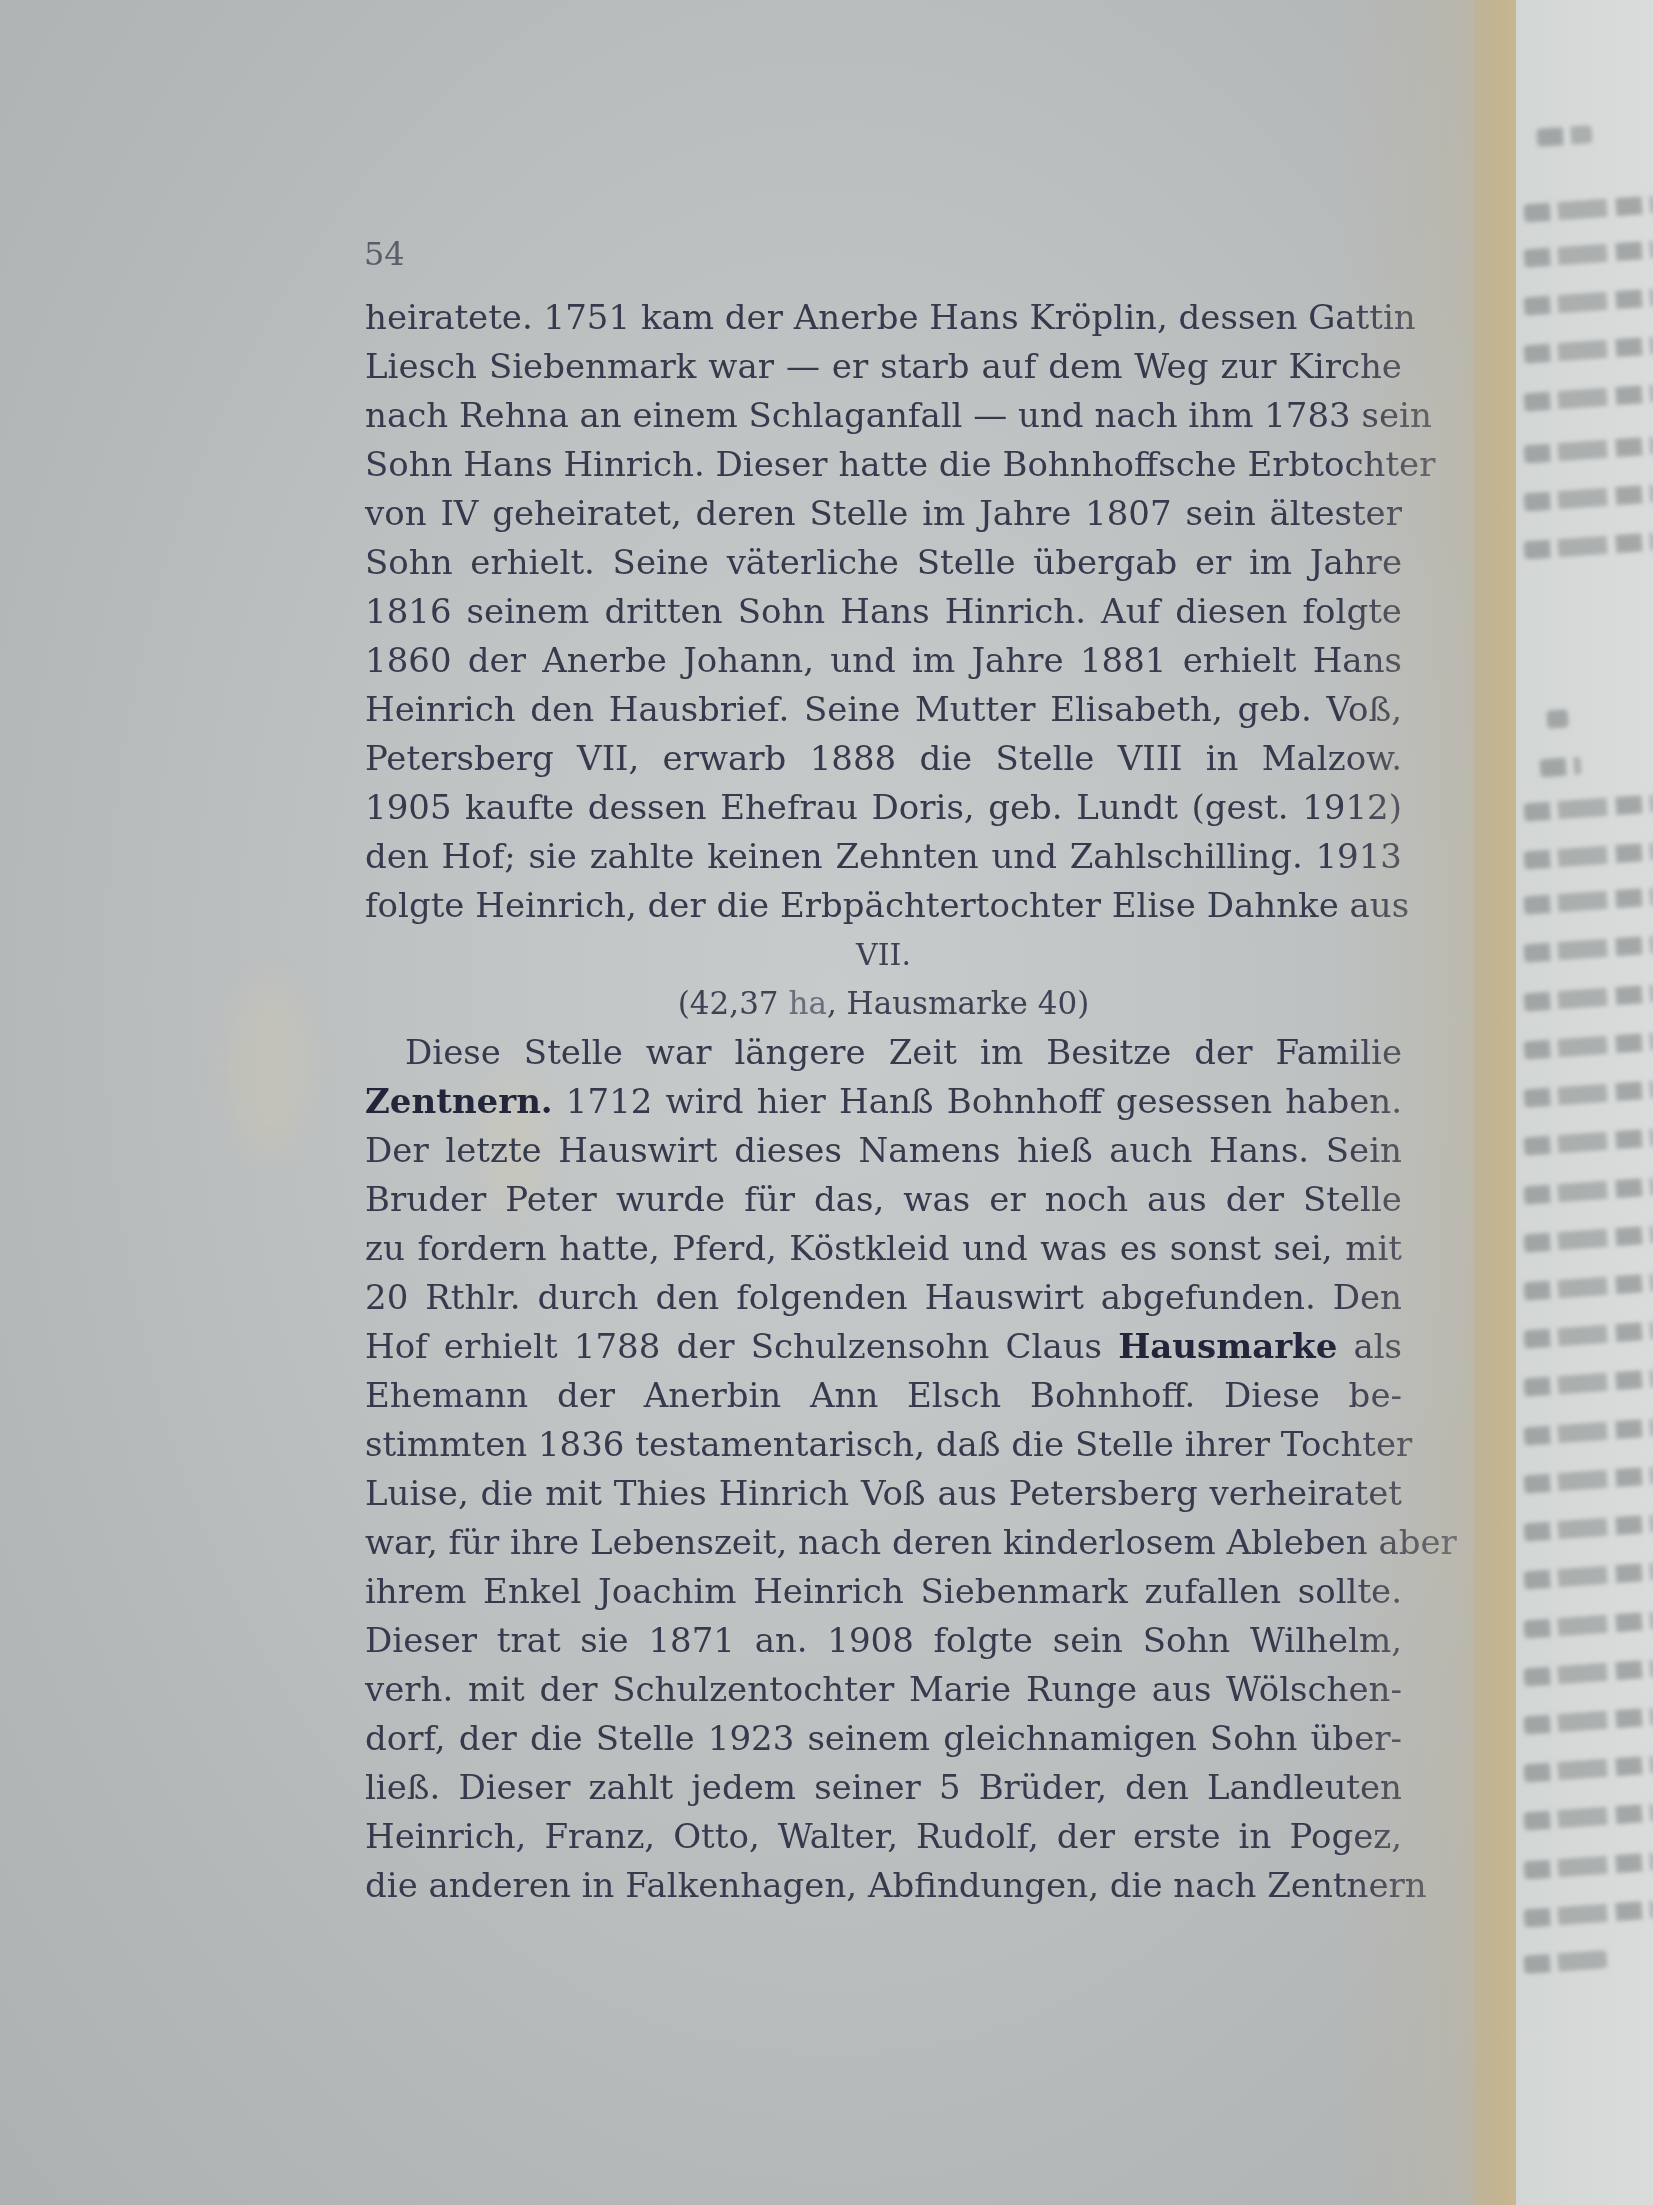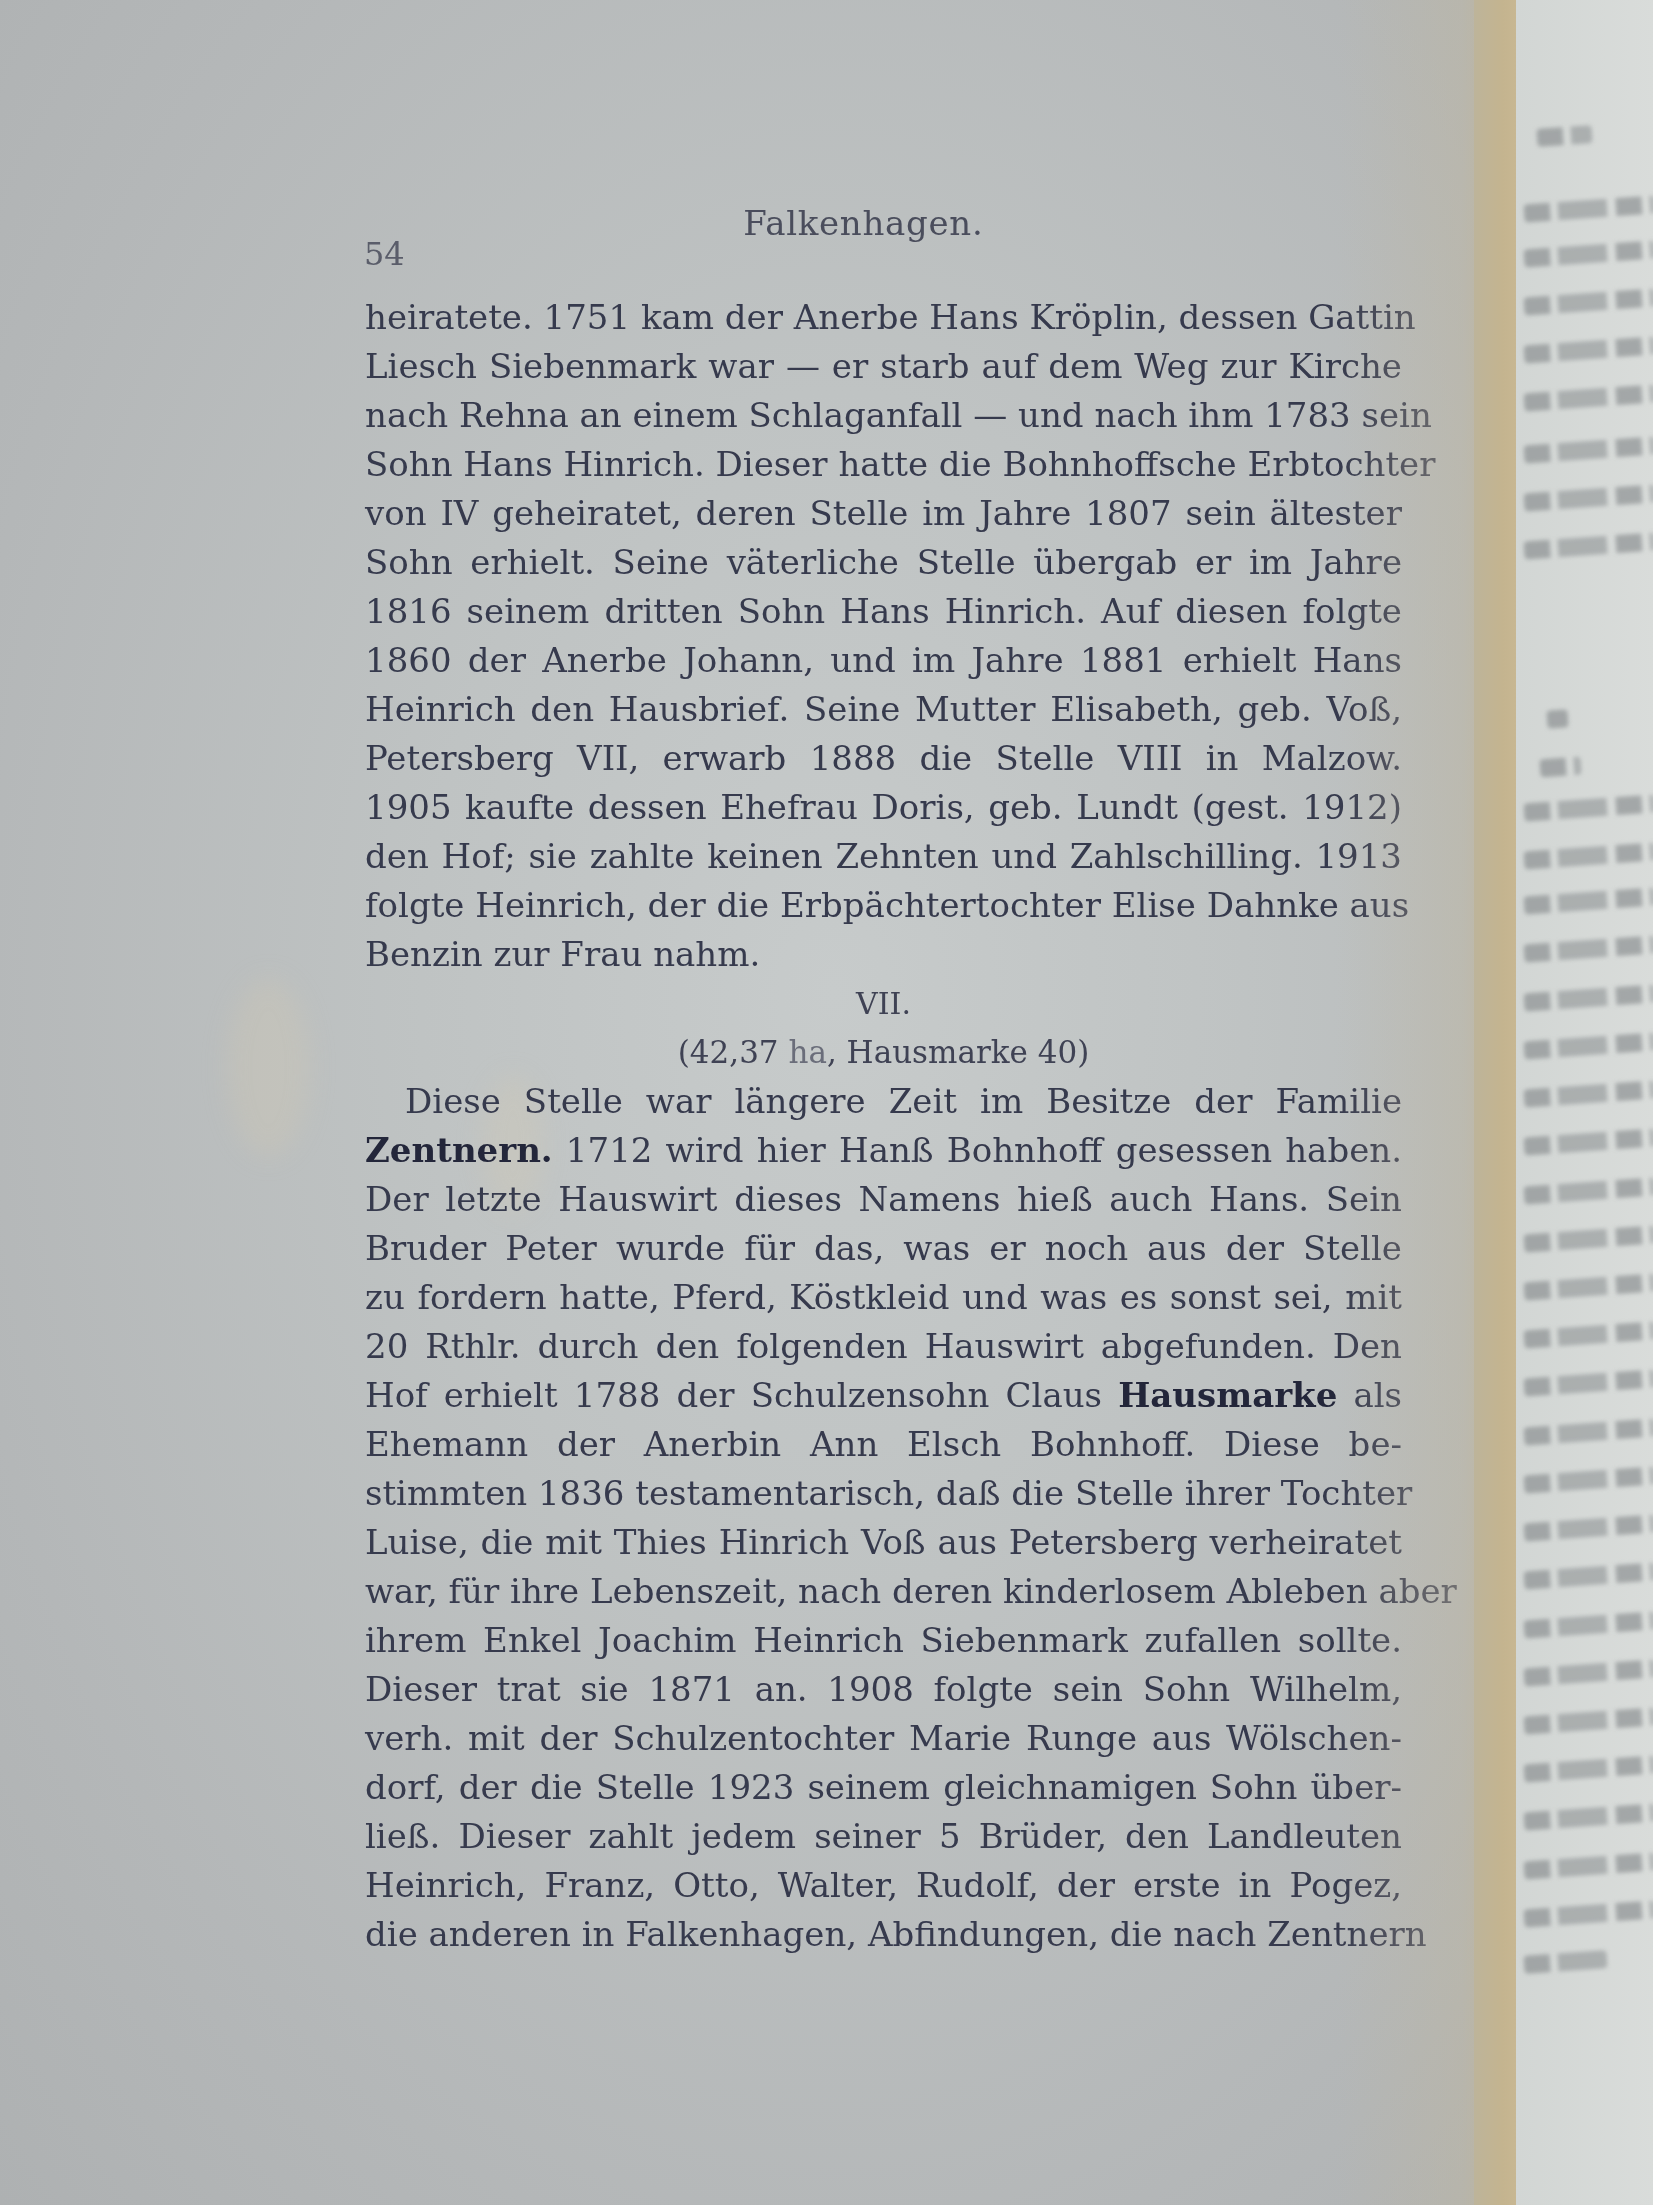--- a/index.html
+++ b/index.html
@@ -66,39 +66,37 @@
 </style>
 </head>
 <body>
 
 <div class="page">
   <span class="spot" style="left:227px;top:978px;width:83px;height:179px;"></span>
   <span class="spot" style="left:482px;top:1075px;width:62px;height:138px;"></span>
 
   <div class="running-head">
     <span class="page-number">54</span>
-    <span class="running-title">Falkenhagen.</span>
   </div>
 
   <div class="text-block">
     <div>
       <div class="line">heiratete.  1751 kam der Anerbe Hans Kröplin, dessen Gattin</div>
       <div class="line">Liesch Siebenmark war — er starb auf dem Weg zur Kirche</div>
       <div class="line">nach Rehna an einem Schlaganfall — und nach ihm 1783 sein</div>
       <div class="line">Sohn Hans Hinrich.  Dieser hatte die Bohnhoffsche Erbtochter</div>
       <div class="line">von IV geheiratet, deren Stelle im Jahre 1807 sein ältester</div>
       <div class="line">Sohn erhielt.  Seine väterliche Stelle übergab er im Jahre</div>
       <div class="line">1816 seinem dritten Sohn Hans Hinrich.  Auf diesen folgte</div>
       <div class="line">1860 der Anerbe Johann, und im Jahre 1881 erhielt Hans</div>
       <div class="line">Heinrich den Hausbrief.  Seine Mutter Elisabeth, geb. Voß,</div>
       <div class="line">Petersberg VII, erwarb 1888 die Stelle VIII in Malzow.</div>
       <div class="line">1905 kaufte dessen Ehefrau Doris, geb. Lundt (gest. 1912)</div>
       <div class="line">den Hof; sie zahlte keinen Zehnten und Zahlschilling.  1913</div>
       <div class="line">folgte Heinrich, der die Erbpächtertochter Elise Dahnke aus</div>
-      <div class="line last">Benzin zur Frau nahm.</div>
     </div>
 
     <div class="line center heading-roman">VII.</div>
     <div class="line center subheading"><span>(42,37 </span><span class="unit">ha</span><span>, Hausmarke 40)</span></div>
 
     <div>
       <div class="line indent">Diese Stelle  war längere Zeit  im Besitze der Familie</div>
       <div class="line"><b>Zentnern.</b><span>  1712 wird hier Hanß Bohnhoff gesessen haben.</span></div>
       <div class="line">Der letzte Hauswirt dieses Namens hieß auch Hans.  Sein</div>
       <div class="line">Bruder Peter wurde für das, was er noch aus der Stelle</div>

